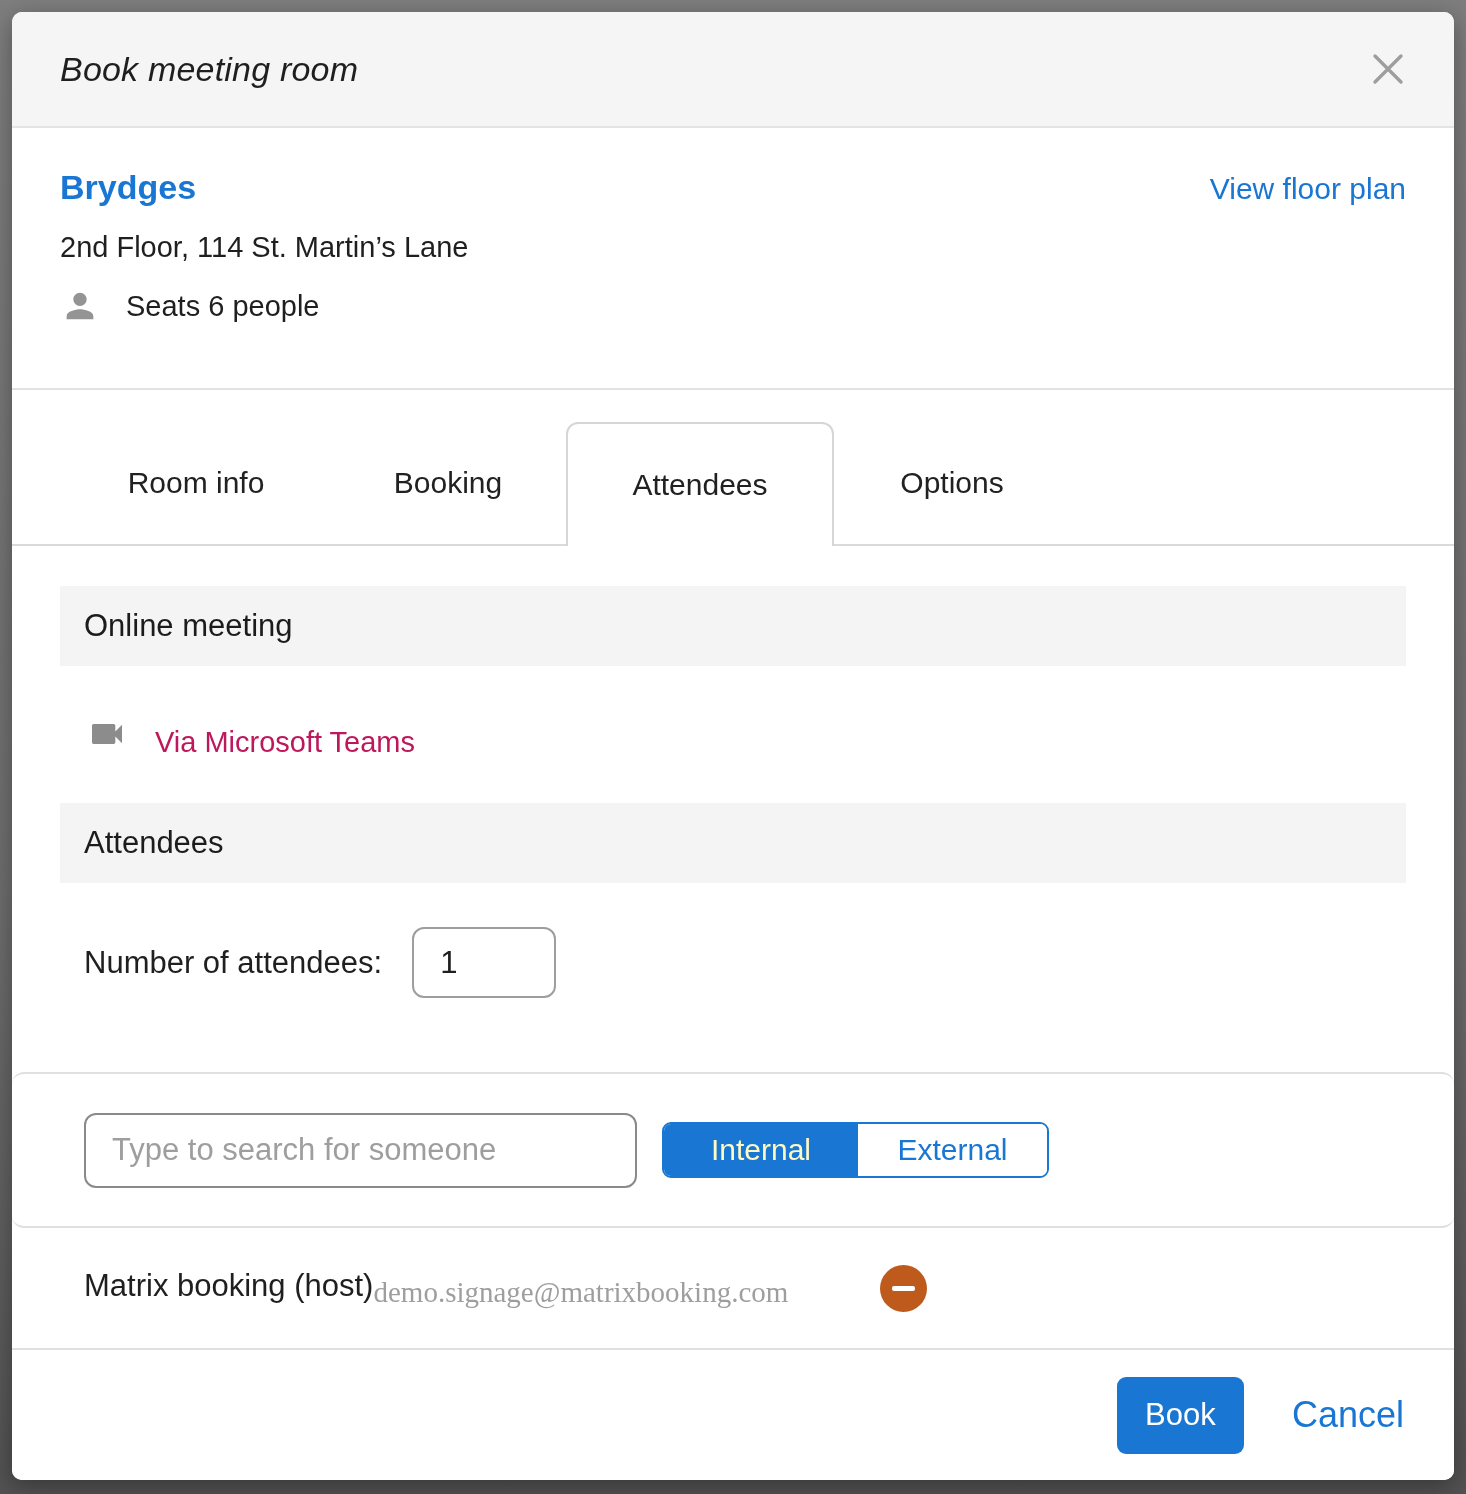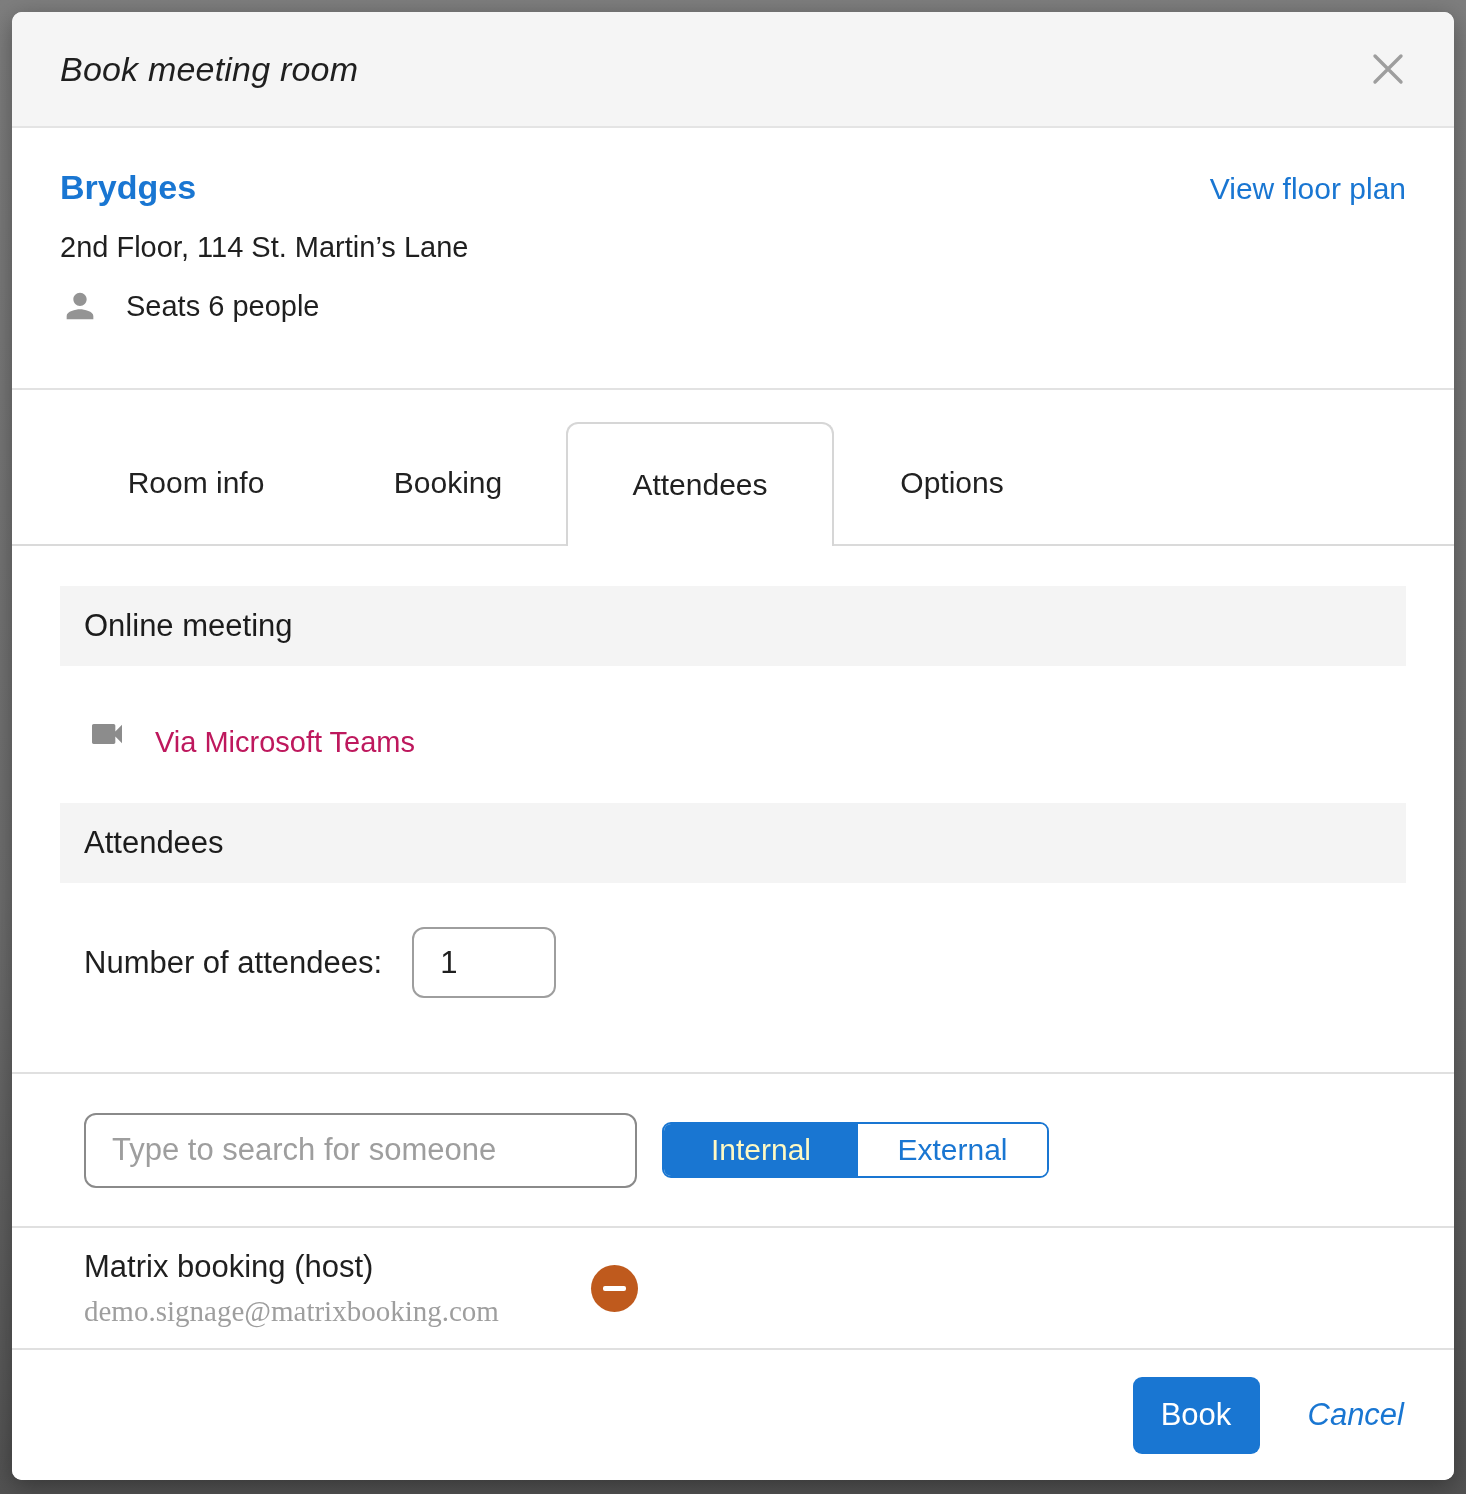--- a/index.html
+++ b/index.html
@@ -81,20 +81,21 @@
     border: 2px solid #9e9e9e; border-radius: 12px;
     font-size: 31px; color: #1f1f1f; padding-left: 26px;
     font-family: "Liberation Sans", sans-serif; background: #fff;
   }
 
   
   .search-row {
     flex: 0 0 156px; border-top: 2px solid #e0e0e0; border-bottom: 2px solid #e0e0e0;
     display: flex; align-items: center; padding: 0 48px;
     background: #fff;
+    border-radius: 12px;
   }
   .search-input {
     margin-left: 24px; width: 553px; height: 75px;
     border: 2px solid #8a8a8a; border-radius: 12px;
     font-size: 31px; padding-left: 26px; color: #1f1f1f;
     font-family: "Liberation Sans", sans-serif; background: #fff;
   }
   .search-input::placeholder { color: #9e9e9e; opacity: 1; }
   .seg-group {
     margin-left: 25px; display: flex; height: 56px;
@@ -106,44 +107,43 @@
     font-family: "Liberation Sans", sans-serif;
   }
   .seg-internal { width: 194px; background: #1976d2; color: #fef9c3; }
   .seg-external { width: 189px; }
 
   
   .host-row {
     flex: 0 0 122px; border-bottom: 2px solid #e0e0e0;
     display: flex; align-items: center; padding: 0 48px; background: #fff;
   }
-  .host-texts { margin-left: 24px; display: flex; flex-direction: column; }
+  .host-texts { margin-left: 24px; display: flex; flex-direction: row; }
   .host-name { font-size: 31px; color: #1f1f1f; line-height: 38px; }
   .host-email { margin-top: 8px; font-size: 29px; color: #9e9e9e; line-height: 34px; font-family: Liberation Serif, serif; }
   .remove-btn {
     margin-left: 92px; width: 47px; height: 47px; border-radius: 50%;
     background: #bf5a1d; border: none; cursor: pointer;
     display: flex; align-items: center; justify-content: center;
   }
   .remove-btn .bar { width: 23px; height: 5px; background: #fff; border-radius: 2px; }
 
   
   .footer {
     flex: 1; display: flex; align-items: center; justify-content: flex-end;
     gap: 48px; padding-right: 50px; background: #fff;
   }
   .book-btn {
     width: 127px; height: 77px; border-radius: 9px; border: none;
     background: #1976d2; color: #fff; font-size: 31px; cursor: pointer;
     font-family: "Liberation Sans", sans-serif;
   }
   .cancel-btn {
-    border: none; background: transparent; color: #1976d2; font-size: 31px; cursor: pointer;
+    border: none; background: transparent; color: #1976d2; font-size: 36px; cursor: pointer;
     font-family: "Liberation Sans", sans-serif;
-    font-style: italic;
   }
 
   svg { display: block; }
 </style>
 </head>
 <body>
 
 <div class="dialog">
 
   <div class="hdr">

